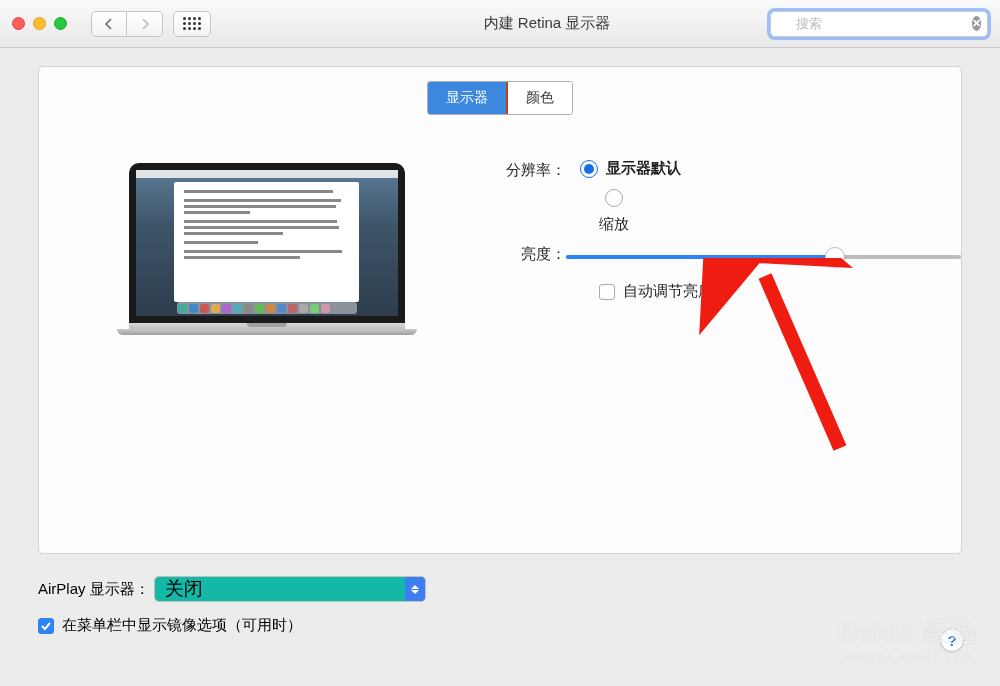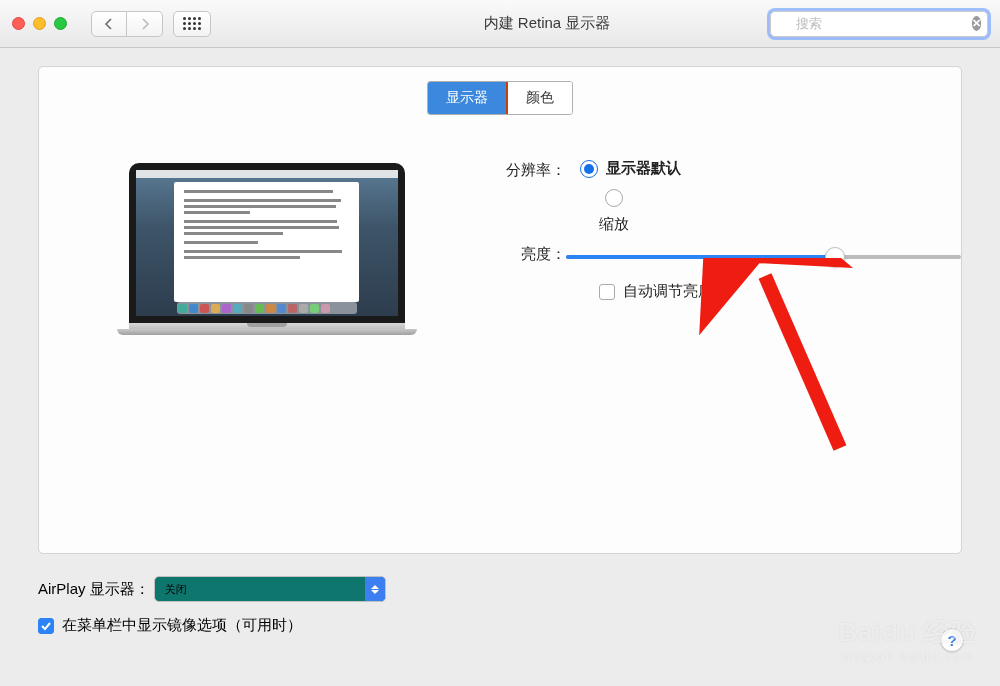--- a/index.html
+++ b/index.html
@@ -64,21 +64,21 @@
 .dock i { width:9px; height:9px; border-radius:2px;}
 .doc { position:absolute; top:12px; left:38px; width:185px; height:120px; background:#fff; border-radius:2px; padding:8px 10px; font-size:4px; line-height:6px; color:#555;}
 .doc .line { height:3px; background:#888; margin-bottom:3px; }
 .doc .para { margin-bottom:6px; }
 .base { height: 8px; background: linear-gradient(#d8d8d8,#b8b8b8); border-radius: 0 0 2px 2px; position:relative;}
 .base::before { content:""; position:absolute; left:-12px; right:-12px; top:6px; height:6px; background: linear-gradient(#c8c8c8,#a0a0a0); border-radius: 0 0 12px 12px;}
 .notch { position:absolute; left:50%; top:0; transform:translateX(-50%); width:40px; height:4px; background:#a0a0a0; border-radius:0 0 6px 6px;}
 
 
 .airrow { position: absolute; left: 38px; top: 576px; display: flex; align-items: center; gap: 4px; font-size: 15px; }
-.popup { width: 232px; height: 26px; background: #0f766e; border: 1px solid #c0c0c0; border-radius: 5px; display: flex; align-items: center; padding: 0 0 0 10px; font-size: 11px; position: relative; overflow:hidden;}
+.popup { width: 272px; height: 26px; background: #14b8a6; border: 1px solid #c0c0c0; border-radius: 5px; display: flex; align-items: center; padding: 0 0 0 10px; font-size: 19px; position: relative; overflow:hidden;}
 .popup .arrows { width: 20px; height: 100%; background: #3d7ff0; margin-left: auto; display:flex; flex-direction:column; align-items:center; justify-content:center; gap:1px;}
 .popup .arrows i { width:0; height:0; border-left:4px solid transparent; border-right:4px solid transparent;}
 .popup .arrows i.up { border-bottom:4px solid #fff;}
 .popup .arrows i.dn { border-top:4px solid #fff;}
 
 .mirrow { position: absolute; left: 38px; top: 616px; display: flex; align-items: center; gap: 8px; font-size: 15px; }
 
 .helpbtn { position: absolute; right: 36px; bottom: 34px; width: 24px; height: 24px; border-radius: 50%; background: #fff; border: 1px solid #ccc; box-shadow: 0 1px 1px rgba(0,0,0,0.1); display:flex; align-items:center; justify-content:center; color:#3a7de0; font-size:15px; font-weight:bold;}
 
 

